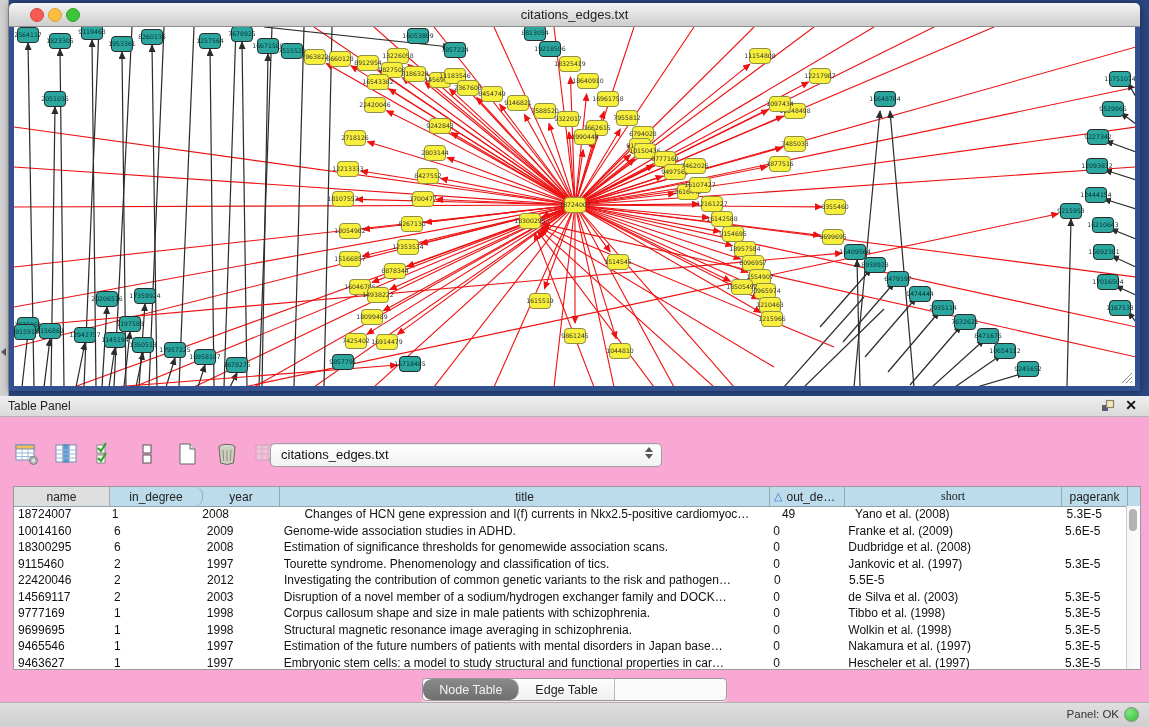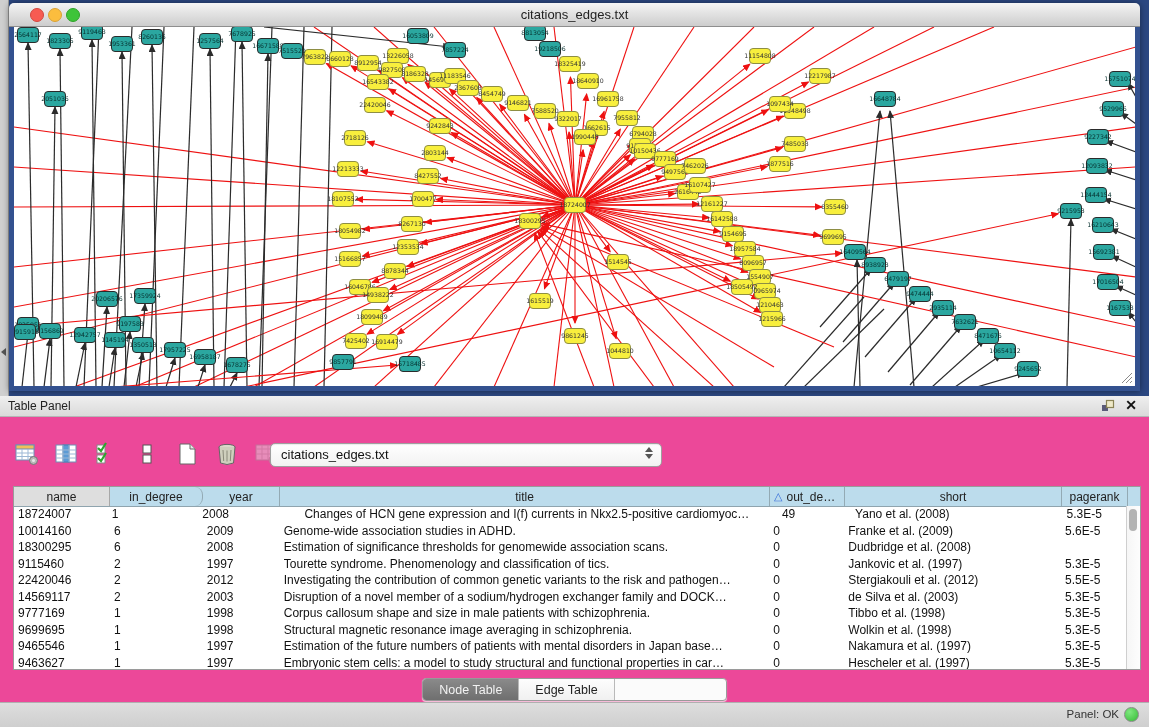--- a/index.html
+++ b/index.html
@@ -14,21 +14,21 @@
   .tl{position:absolute;top:5px;width:12px;height:12px;border-radius:50%;}
   .tl.red{left:21px;background:#f75b52;border:1px solid #d3463d;}
   .tl.yellow{left:39px;background:#fbbd3e;border:1px solid #d9a235;}
   .tl.green{left:57px;background:#3ec439;border:1px solid #2fa32a;}
   .win-title{position:absolute;left:0;right:0;top:4px;text-align:center;font-size:13px;color:#222;}
   .net-canvas{position:absolute;left:5px;top:24px;right:5px;bottom:5px;background:#ffffff;overflow:hidden;}
   .net-canvas svg{display:block;}
   .resize-grip{position:absolute;right:2px;bottom:2px;width:14px;height:14px;}
 
   
-  .table-panel{position:absolute;left:0;top:396px;width:1149px;height:331px;background:#ec4899;}
+  .table-panel{position:absolute;left:0;top:396px;width:1149px;height:331px;background:#f9a8d4;}
   .panel-header{position:relative;height:20px;background:linear-gradient(#efefef,#dadada);border-bottom:1px solid #b5b5b5;}
   .panel-title{position:absolute;left:8px;top:3px;font-size:12px;color:#222;}
   .panel-float{position:absolute;right:34px;top:3px;width:14px;height:14px;cursor:pointer;}
   .panel-close{position:absolute;right:12px;top:1px;font-size:14px;font-weight:bold;color:#111;cursor:pointer;}
 
   .toolbar{position:absolute;left:14px;top:40px;height:36px;display:flex;align-items:center;gap:14px;}
   .tb-icon{width:26px;height:26px;display:flex;align-items:center;justify-content:center;cursor:pointer;}
   .tb-icon.disabled{opacity:.45;}
   .fx{font-family:"Liberation Serif",serif;font-style:italic;font-weight:bold;font-size:15px;color:#222;}
   .combo{position:absolute;left:270px;top:47px;width:390px;height:22px;background:linear-gradient(#ffffff,#f2f2f2);border:1px solid #9f9f9f;border-radius:5px;box-shadow:inset 0 1px 1px rgba(0,0,0,.08);}
@@ -47,21 +47,21 @@
   .tbody{position:absolute;left:0;top:19px;right:13px;bottom:0;overflow:hidden;}
   .tr{display:flex;height:16.5px;cursor:default;}
   .td{box-sizing:border-box;padding-left:4px;font-size:12px;color:#111;white-space:nowrap;overflow:hidden;display:flex;align-items:center;}
   .vscroll{position:absolute;right:0;top:19px;width:13px;bottom:0;background:linear-gradient(90deg,#f6f6f6,#fdfdfd);border-left:1px solid #cfcfcf;}
   .vthumb{position:absolute;left:2px;top:3px;width:8px;height:22px;background:#b3b3b3;border-radius:4px;}
 
   .tabbar{position:absolute;left:0;top:282px;width:1149px;height:24px;display:flex;justify-content:center;}
   .seg{display:flex;height:21px;border:1px solid #9a9a9a;border-radius:4px;overflow:hidden;background:#fbfbfb;box-shadow:0 1px 1px rgba(255,255,255,.7);}
   .seg-item{padding:0 16px;font-size:12.5px;color:#222;display:flex;align-items:center;border-right:1px solid #b9b9b9;cursor:pointer;background:linear-gradient(#fdfdfd,#f0f0f0);}
   .seg-item:last-child{border-right:none;margin-top:44px;}
-  .seg-item.sel{background:linear-gradient(#8a8a8a,#6f6f6f);color:#f2f2f2;}
+  .seg-item.sel{background:linear-gradient(#8a8a8a,#6f6f6f);color:#f2f2f2;border-radius:9px;}
 
   .statusbar{position:absolute;left:0;top:306px;width:1149px;height:25px;background:linear-gradient(#dedede,#cecece);border-top:1px solid #b0b0b0;}
   .mem-label{position:absolute;right:30px;top:5px;font-size:11.5px;color:#333;}
   .mem-dot{position:absolute;right:10px;top:4px;width:13px;height:13px;border-radius:50%;background:radial-gradient(circle at 35% 30%,#7fe87f,#35bb35);border:1px solid #8a8a8a;cursor:pointer;}
 </style>
 </head>
 <body>
 
 <div class="screen">
 
@@ -816,21 +816,21 @@
           <div class="th" style="width: 77px;">
             <span>year</span>
           </div>
           <div class="th" style="width: 490px;">
             <span>title</span>
           </div>
           <div class="th left" style="width: 75px;">
             <span class="tri">△</span>
             <span>out_de…</span>
           </div>
-          <div class="th" style="width: 217px;">
+          <div class="th" style="width: 217px; font-family: Liberation Serif, serif;">
             <span>short</span>
           </div>
           <div class="th" style="width: 66px;">
             <span>pagerank</span>
           </div>
         </div>
       <div class="tbody" id="tbody">
           <div class="tr">
             <div class="td" style="width: 96px;">18724007</div>
             <div class="td" style="width: 93px;">1</div>
@@ -866,21 +866,20 @@
             <div class="td" style="width: 75px;">0</div>
             <div class="td" style="width: 217px;">Jankovic et al. (1997)</div>
             <div class="td" style="width: 66px;">5.3E-5</div>
           </div>
           <div class="tr">
             <div class="td" style="width: 96px;">22420046</div>
             <div class="td" style="width: 93px;">2</div>
             <div class="td" style="width: 77px;">2012</div>
             <div class="td" style="width: 490px;">Investigating the contribution of common genetic variants to the risk and pathogen…</div>
             <div class="td" style="width: 75px;">0</div>
-            <div class="td" style="width: 217px;">Stergiakouli et al. (2012)</div>
             <div class="td" style="width: 66px;">5.5E-5</div>
           </div>
           <div class="tr">
             <div class="td" style="width: 96px;">14569117</div>
             <div class="td" style="width: 93px;">2</div>
             <div class="td" style="width: 77px;">2003</div>
             <div class="td" style="width: 490px;">Disruption of a novel member of a sodium/hydrogen exchanger family and DOCK…</div>
             <div class="td" style="width: 75px;">0</div>
             <div class="td" style="width: 217px;">de Silva et al. (2003)</div>
             <div class="td" style="width: 66px;">5.3E-5</div>

